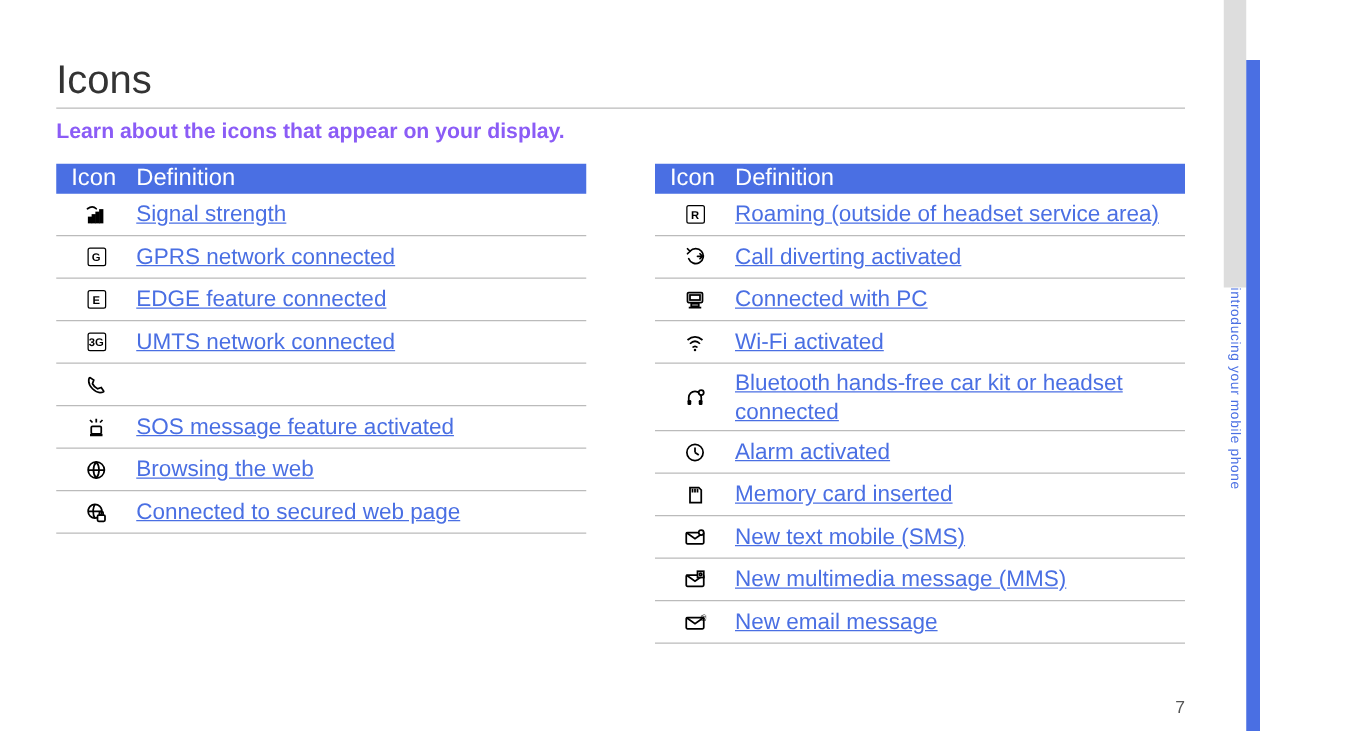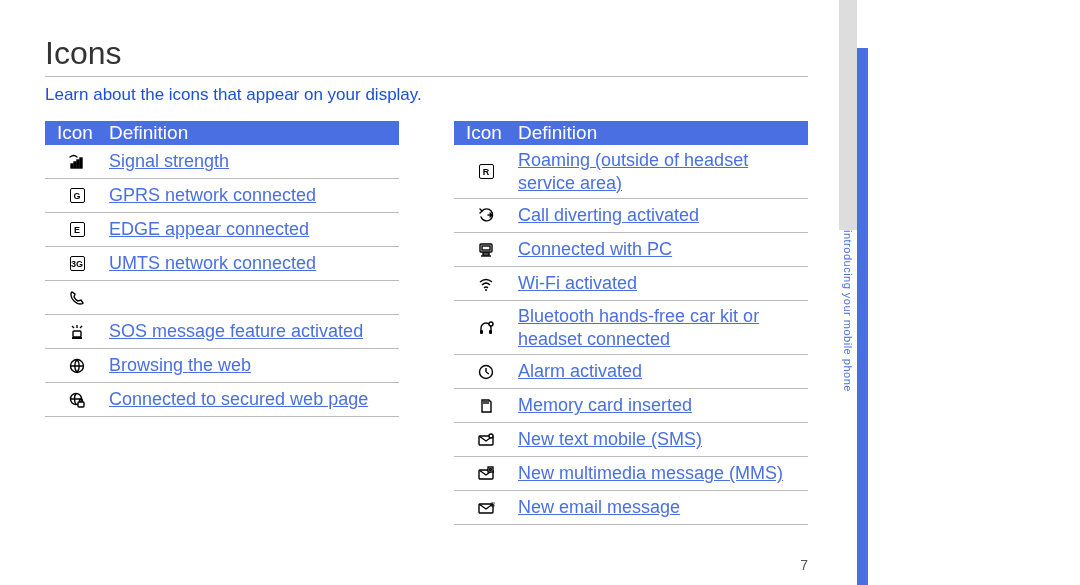--- a/index.html
+++ b/index.html
@@ -1,22 +1,22 @@
 <!DOCTYPE html>
 <html><head>
 <meta charset="utf-8">
 <style>
   * { box-sizing: border-box; margin: 0; padding: 0; }
   html, body { width: 1080px; height: 585px; font-family: Arial, Helvetica, sans-serif; background: #fff; color: #333; }
   body { position: relative; overflow: hidden; }
 
-  .page { width: 868px; height: 585px; position: relative; padding: 35px 60px 20px 45px; }
+  .page { width: 1008px; height: 585px; position: relative; padding: 45px 60px 20px 45px; }
 
   .heading { font-size: 32px; font-weight: 400; color: #333; border-bottom: 1px solid #bbb; padding-bottom: 4px; margin-bottom: 8px; }
-  .intro   { font-size: 17px; color: #1d4ed8; font-weight: 400; margin-bottom: 16px; }
+  .intro   { font-size: 17px; color: #8b5cf6; font-weight: 700; margin-bottom: 16px; }
 
   .columns { display: flex; gap: 55px; }
   .col { width: 450px; }
 
   
   .thead { background: #4a6fe3; color: #fff; height: 24px; display: flex; align-items: center; font-size: 19px; }
   .thead .c-icon { width: 64px; padding-left: 12px; }
   .thead .c-def  { flex: 1; }
 
   
@@ -66,21 +66,21 @@
           <div class="row">
             <div class="c-icon">
               <span class="box">G</span>
             </div>
             <div class="c-def">GPRS network connected</div>
           </div>
           <div class="row">
             <div class="c-icon">
               <span class="box">E</span>
             </div>
-            <div class="c-def">EDGE appear connected</div>
+            <div class="c-def">EDGE feature connected</div>
           </div>
           <div class="row">
             <div class="c-icon">
               <span class="box">3G</span>
             </div>
             <div class="c-def">UMTS network connected</div>
           </div>
           <div class="row">
             <div class="c-icon">
               <span class="ic">

